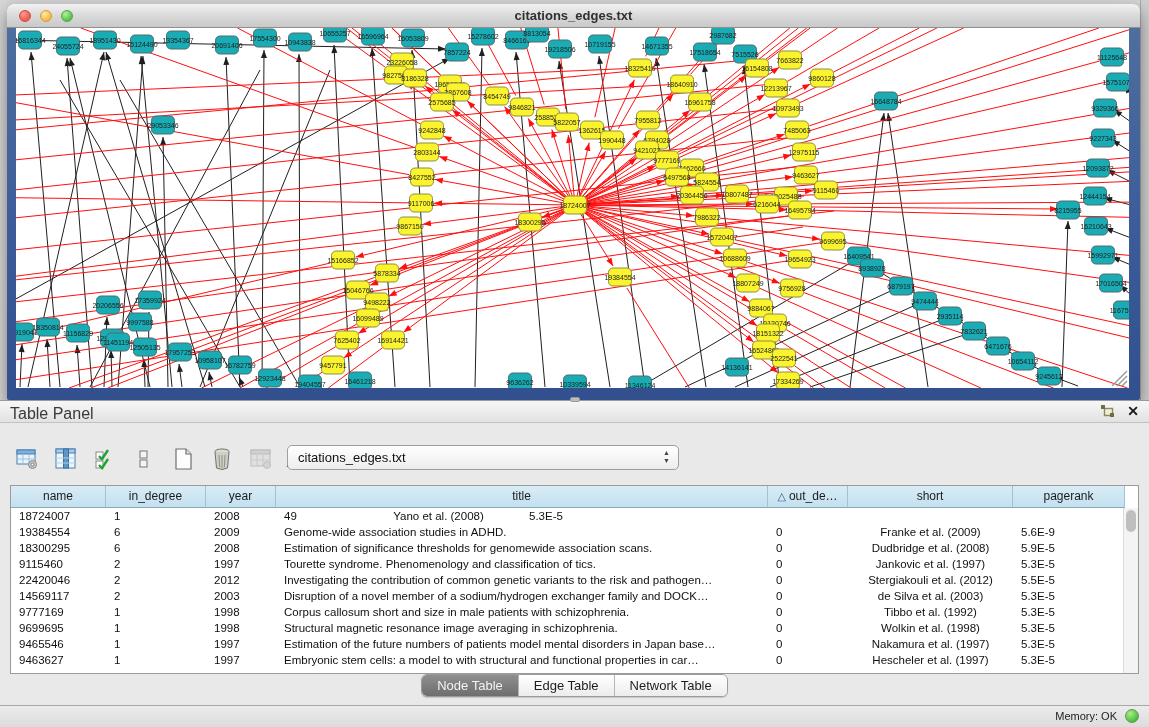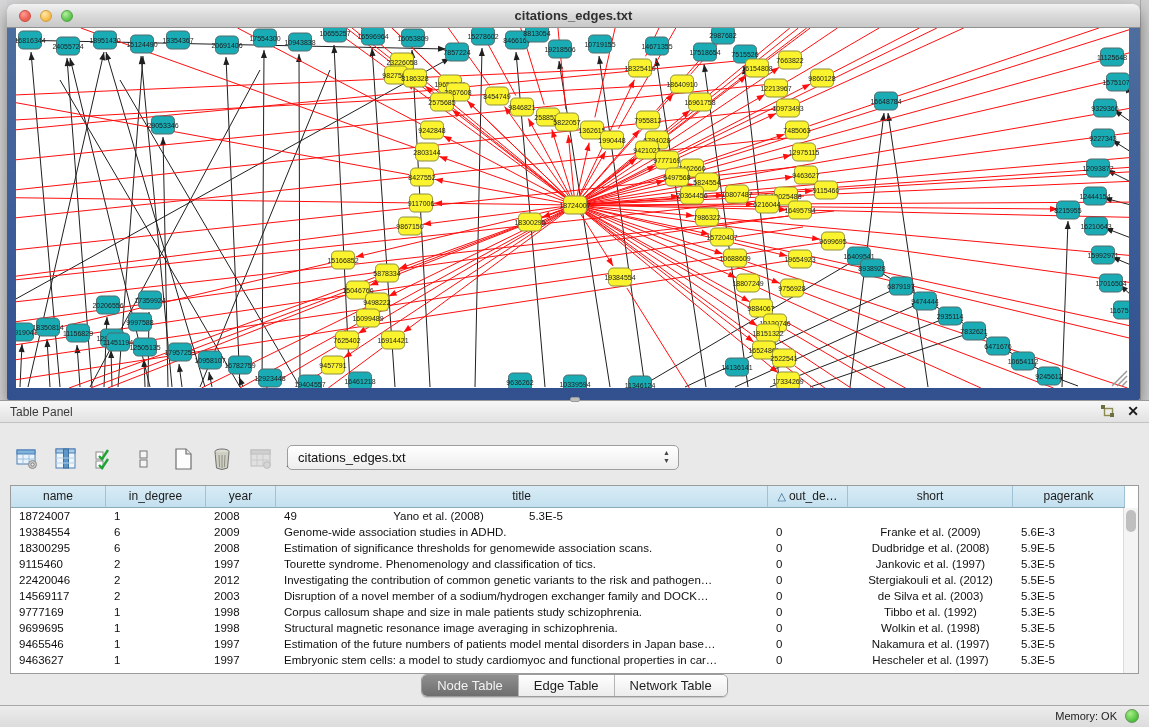--- a/index.html
+++ b/index.html
@@ -42,21 +42,21 @@
   
   .table-panel {
     position:absolute; left:0; top:400px; width:1149px; height:305px;
     background:#e9e9e9; border-top:1px solid #9a9a9a;
   }
   .tp-titlebar {
     position:absolute; left:0; top:0; right:0; height:22px;
     background: linear-gradient(180deg,#f7f7f7,#e2e2e2);
     border-bottom: 1px solid #c2c2c2;
   }
-  .tp-title { position:absolute; left:10px; top:4px; font-size:12px; color:#3a3a3a; }
+  .tp-title { position:absolute; left:10px; top:4px; font-size:16px; color:#3a3a3a; }
   .tp-icons { position:absolute; right:10px; top:3px; display:flex; gap:12px; align-items:center; }
   .tp-float { width:15px; height:14px; }
   .tp-close { font-size:14px; font-weight:bold; color:#1a1a1a; line-height:14px; cursor:default; }
   .splitter-handle { position:absolute; left:570px; top:-4px; width:10px; height:5px; background:#bdbdbd; border:1px solid #9a9a9a; border-radius:2px; }
   
   .tp-toolbar { position:absolute; left:14px; top:40px; height:36px; display:flex; align-items:center; gap:13px; }
   .tool-btn { width:26px; height:26px; display:flex; align-items:center; justify-content:center; }
   .fx-label { font-size:15px; color:#222; font-family:"Liberation Serif",serif; font-style: italic; font-weight:bold; letter-spacing:1px;}
   .tp-dropdown {
     position:absolute; left:287px; top:44px; width:392px; height:25px;
@@ -1091,21 +1091,21 @@
           <div class="td center" style="width: 165px;">Yano et al. (2008)</div>
           <div class="td" style="width: 112px;">5.3E-5</div>
         </div>
         <div class="tr">
           <div class="td" style="width: 95px;">19384554</div>
           <div class="td" style="width: 100px;">6</div>
           <div class="td" style="width: 70px;">2009</div>
           <div class="td" style="width: 492px;">Genome-wide association studies in ADHD.</div>
           <div class="td" style="width: 80px;">0</div>
           <div class="td center" style="width: 165px;">Franke et al. (2009)</div>
-          <div class="td" style="width: 112px;">5.6E-3</div>
+          <div class="td" style="width: 112px;">5.6E-9</div>
         </div>
         <div class="tr">
           <div class="td" style="width: 95px;">18300295</div>
           <div class="td" style="width: 100px;">6</div>
           <div class="td" style="width: 70px;">2008</div>
           <div class="td" style="width: 492px;">Estimation of significance thresholds for genomewide association scans.</div>
           <div class="td" style="width: 80px;">0</div>
           <div class="td center" style="width: 165px;">Dudbridge et al. (2008)</div>
           <div class="td" style="width: 112px;">5.9E-5</div>
         </div>
@@ -1133,21 +1133,21 @@
           <div class="td" style="width: 70px;">2003</div>
           <div class="td" style="width: 492px;">Disruption of a novel member of a sodium/hydrogen exchanger family and DOCK…</div>
           <div class="td" style="width: 80px;">0</div>
           <div class="td center" style="width: 165px;">de Silva et al. (2003)</div>
           <div class="td" style="width: 112px;">5.3E-5</div>
         </div>
         <div class="tr">
           <div class="td" style="width: 95px;">9777169</div>
           <div class="td" style="width: 100px;">1</div>
           <div class="td" style="width: 70px;">1998</div>
-          <div class="td" style="width: 492px;">Corpus callosum shape and size in male patients study schizophrenia.</div>
+          <div class="td" style="width: 492px;">Corpus callosum short and size in male patients with schizophrenia.</div>
           <div class="td" style="width: 80px;">0</div>
           <div class="td center" style="width: 165px;">Tibbo et al. (1992)</div>
           <div class="td" style="width: 112px;">5.3E-5</div>
         </div>
         <div class="tr">
           <div class="td" style="width: 95px;">9699695</div>
           <div class="td" style="width: 100px;">1</div>
           <div class="td" style="width: 70px;">1998</div>
           <div class="td" style="width: 492px;">Structural magnetic resonance image averaging in schizophrenia.</div>
           <div class="td" style="width: 80px;">0</div>
@@ -1160,21 +1160,21 @@
           <div class="td" style="width: 70px;">1997</div>
           <div class="td" style="width: 492px;">Estimation of the future numbers of patients model mental disorders in Japan base…</div>
           <div class="td" style="width: 80px;">0</div>
           <div class="td center" style="width: 165px;">Nakamura et al. (1997)</div>
           <div class="td" style="width: 112px;">5.3E-5</div>
         </div>
         <div class="tr">
           <div class="td" style="width: 95px;">9463627</div>
           <div class="td" style="width: 100px;">1</div>
           <div class="td" style="width: 70px;">1997</div>
-          <div class="td" style="width: 492px;">Embryonic stem cells: a model to study cardiomyoc and functional properties in car…</div>
+          <div class="td" style="width: 492px;">Embryonic stem cells: a model to with structural and functional properties in car…</div>
           <div class="td" style="width: 80px;">0</div>
           <div class="td center" style="width: 165px;">Hescheler et al. (1997)</div>
           <div class="td" style="width: 112px;">5.3E-5</div>
         </div>
       </div>
     <div class="tbl-vscroll">
       <div class="tbl-vthumb"></div>
     </div>
   </div>
 

